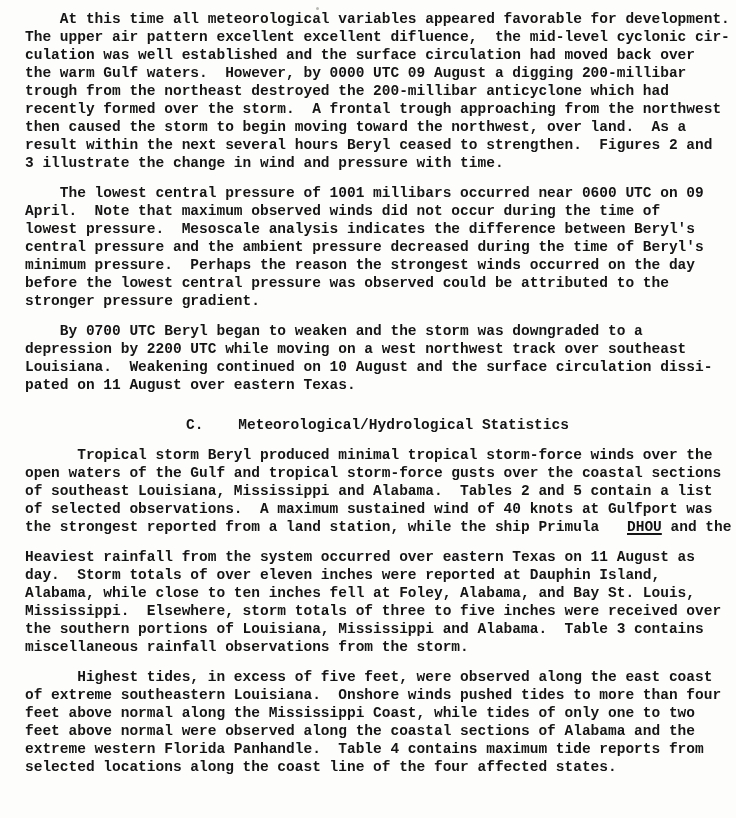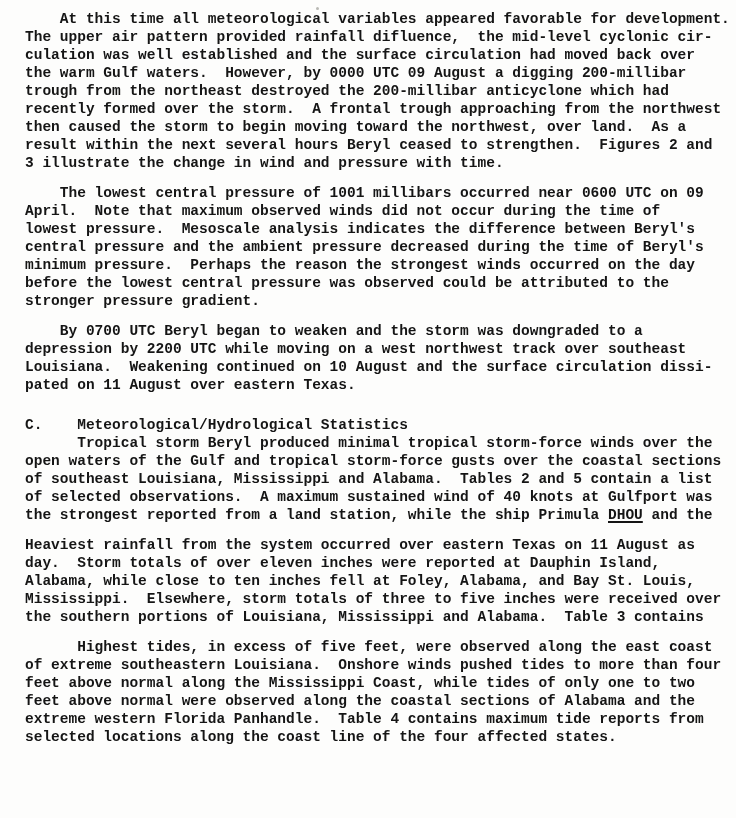--- a/index.html
+++ b/index.html
@@ -11,46 +11,47 @@
     background: #fdfdfc;
     overflow: hidden;
     padding: 10px 6px 8px 25px;
     font-family: "Liberation Mono", "DejaVu Sans Mono", monospace;
     font-weight: 700;
     font-size: 14.5px;
     line-height: 18px;
     color: #151515;
   }
   .block { margin: 0 0 12px 0; }
-  .block.heading { margin: 22px 0 0 0; }
+  .block.heading { margin: 22px 0 12px 0; text-align: center; }
   .line { white-space: pre; }
   .u {
     text-decoration: underline;
     text-decoration-thickness: 1.5px;
     text-underline-offset: 2px;
+    margin-left: 19px;
   }
   .speck {
     position: absolute;
     top: 7px;
     left: 316px;
     width: 3px;
     height: 3px;
     border-radius: 50%;
     background: #b9b9b4;
   }
 </style>
 </head>
 <body>
 
 <div class="page">
   <div class="speck"></div>
   <div class="content">
       <div class="block paragraph">
         <div class="line">    At this time all meteorological variables appeared favorable for development.</div>
-        <div class="line">The upper air pattern provided rainfall difluence,  the mid-level cyclonic cir-</div>
+        <div class="line">The upper air pattern excellent excellent difluence,  the mid-level cyclonic cir-</div>
         <div class="line">culation was well established and the surface circulation had moved back over</div>
         <div class="line">the warm Gulf waters.  However, by 0000 UTC 09 August a digging 200-millibar</div>
         <div class="line">trough from the northeast destroyed the 200-millibar anticyclone which had</div>
         <div class="line">recently formed over the storm.  A frontal trough approaching from the northwest</div>
         <div class="line">then caused the storm to begin moving toward the northwest, over land.  As a</div>
         <div class="line">result within the next several hours Beryl ceased to strengthen.  Figures 2 and</div>
         <div class="line">3 illustrate the change in wind and pressure with time.</div>
       </div>
       <div class="block paragraph">
         <div class="line">    The lowest central pressure of 1001 millibars occurred near 0600 UTC on 09</div>
@@ -76,20 +77,21 @@
         <div class="line">of southeast Louisiana, Mississippi and Alabama.  Tables 2 and 5 contain a list</div>
         <div class="line">of selected observations.  A maximum sustained wind of 40 knots at Gulfport was</div>
         <div class="line"><span>the strongest reported from a land station, while the ship Primula </span><span class="u">DHOU</span><span> and the</span></div>
       </div>
       <div class="block paragraph">
         <div class="line">Heaviest rainfall from the system occurred over eastern Texas on 11 August as</div>
         <div class="line">day.  Storm totals of over eleven inches were reported at Dauphin Island,</div>
         <div class="line">Alabama, while close to ten inches fell at Foley, Alabama, and Bay St. Louis,</div>
         <div class="line">Mississippi.  Elsewhere, storm totals of three to five inches were received over</div>
         <div class="line">the southern portions of Louisiana, Mississippi and Alabama.  Table 3 contains</div>
+        <div class="line">miscellaneous rainfall observations from the storm.</div>
       </div>
       <div class="block paragraph">
         <div class="line">      Highest tides, in excess of five feet, were observed along the east coast</div>
         <div class="line">of extreme southeastern Louisiana.  Onshore winds pushed tides to more than four</div>
         <div class="line">feet above normal along the Mississippi Coast, while tides of only one to two</div>
         <div class="line">feet above normal were observed along the coastal sections of Alabama and the</div>
         <div class="line">extreme western Florida Panhandle.  Table 4 contains maximum tide reports from</div>
         <div class="line">selected locations along the coast line of the four affected states.</div>
       </div>
     </div>

